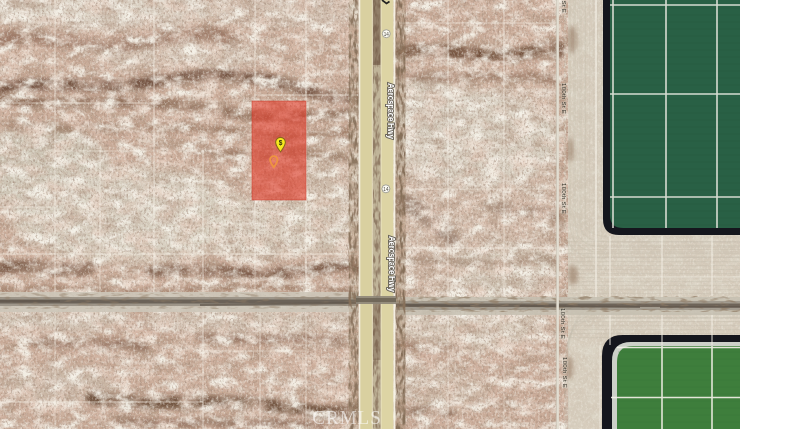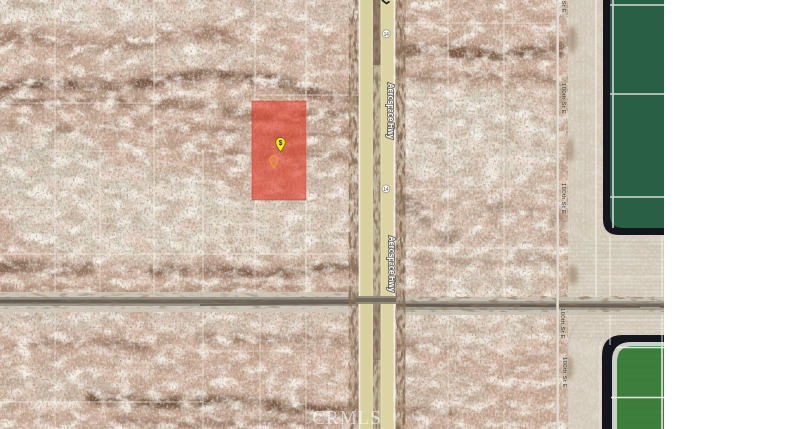--- a/index.html
+++ b/index.html
@@ -1,15 +1,15 @@
 <!DOCTYPE html>
 <html><head><meta charset="utf-8">
 <style>
 html,body{margin:0;padding:0;background:#fff}
-.stage{position:relative;width:664px;height:429px;overflow:hidden;font-family:"Liberation Sans",sans-serif}
+.stage{position:relative;width:740px;height:429px;overflow:hidden;font-family:"Liberation Sans",sans-serif}
 </style></head>
 <body>
 <div class="stage">
 <svg width="800" height="429" viewBox="0 0 800 429" xmlns="http://www.w3.org/2000/svg">
 <defs>
 <filter id="blur2">
           <feGaussianBlur stdDeviation="2"></feGaussianBlur>
         </filter>
 <filter id="blur5">
           <feGaussianBlur stdDeviation="5"></feGaussianBlur>

